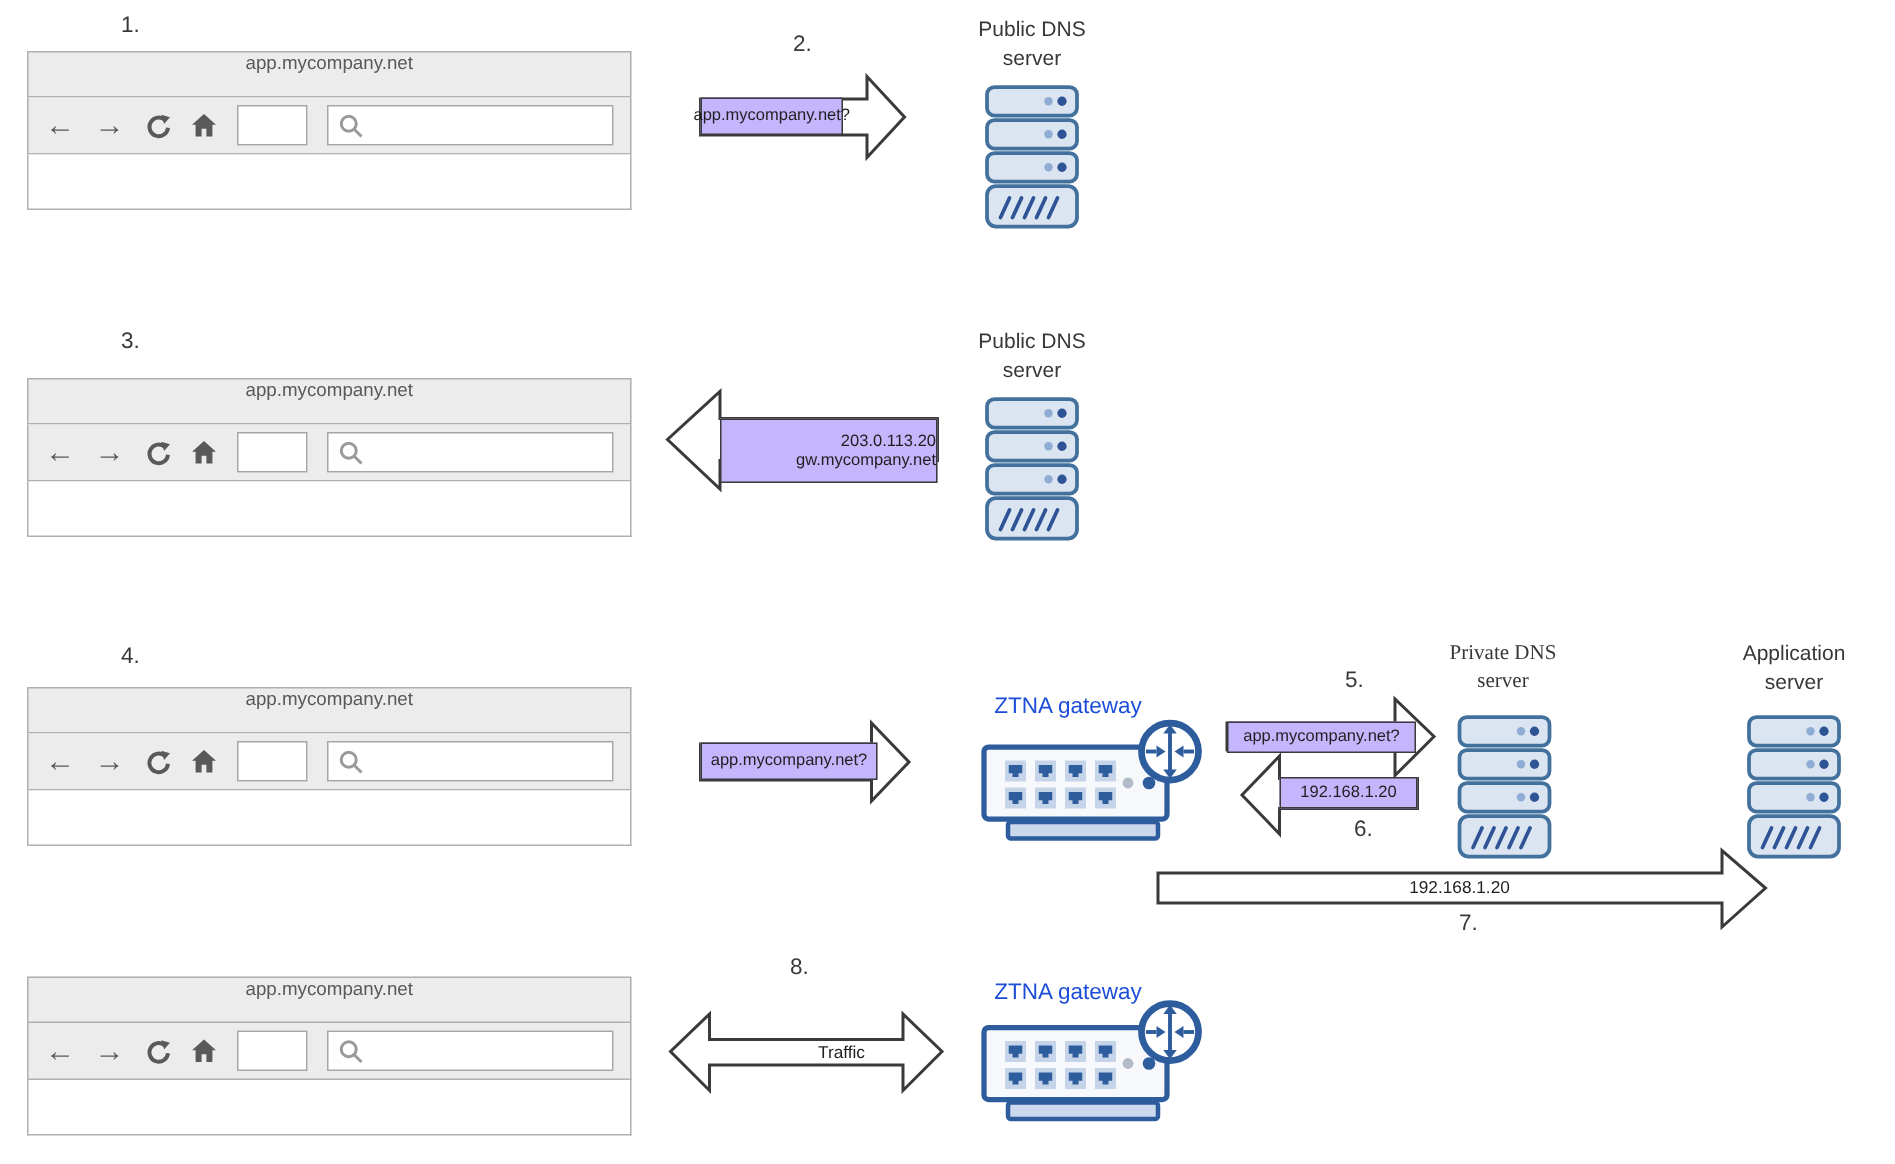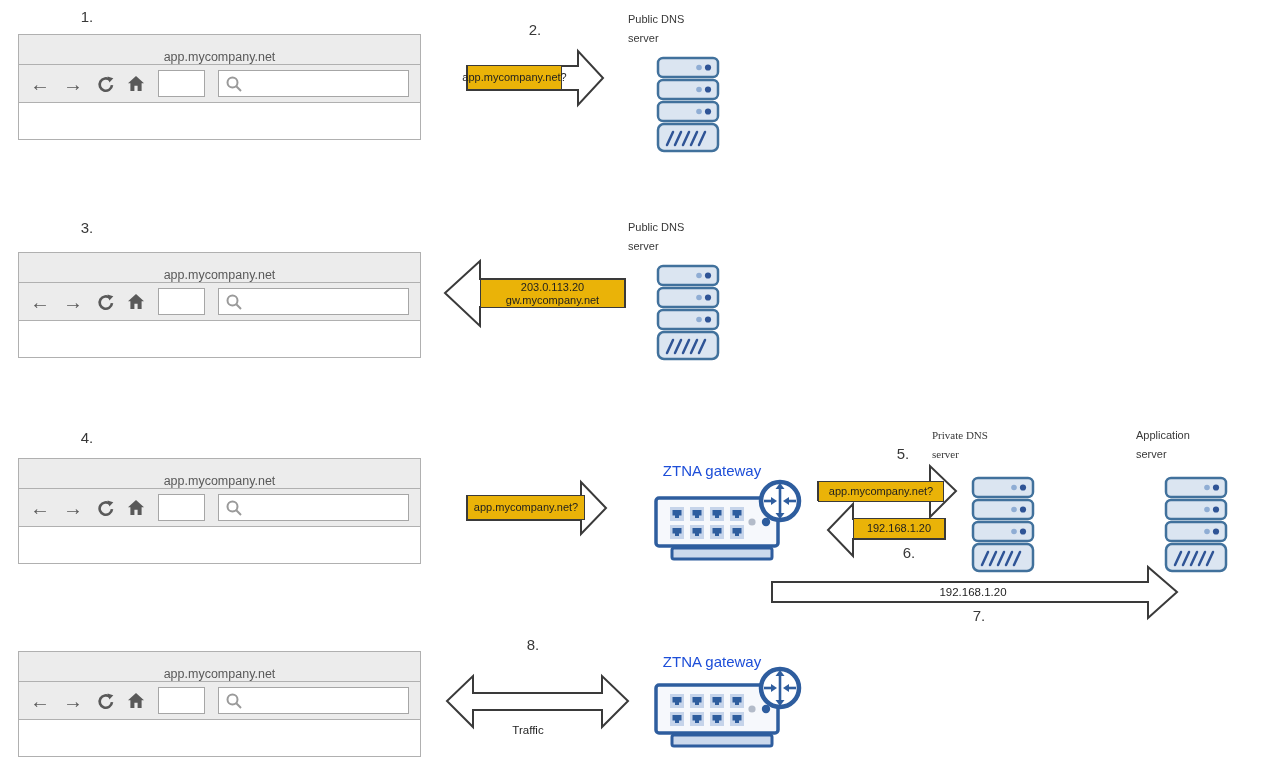--- a/index.html
+++ b/index.html
@@ -6,42 +6,42 @@
   html,body { background:#ffffff; }
   .canvas {
     position:relative; width:1263px; height:776px; background:#ffffff;
     font-family:"Liberation Sans", sans-serif; overflow:hidden;
   }
 
   
   .browser { position:absolute; left:18px; width:403px; height:106px; background:#fff; }
   .b-title {
     height:31px; background:#ececec; border:1px solid #b0b0b0;
-    display:flex; align-items:flex-end; justify-content:center;
+    display:flex; align-items:flex-start; justify-content:center;
     color:#595959; font-size:12.5px;
   }
   .b-toolbar {
     height:38px; background:#ececec; border:1px solid #b0b0b0; border-top:none;
     display:flex; align-items:center; gap:13px; padding:0 11px;
   }
   .b-content { height:37px; background:#fff; border:1px solid #b0b0b0; border-top:none; }
   .nav-ic { color:#595959; font-size:20px; font-weight:600; line-height:1; cursor:default; }
   .mini-box { width:47px; height:27px; background:#fff; border:1px solid #a6a6a6; }
   .search-box {
     flex:1; height:27px; background:#fff; border:1px solid #a6a6a6;
     display:flex; align-items:center; padding-left:6px;
   }
 
   
   .step { position:absolute; font-size:15px; color:#383838; width:30px; text-align:center; }
-  .hdr  { position:absolute; font-size:11px; line-height:19px; color:#383838; text-align:left; }
+  .hdr  { position:absolute; font-size:14px; line-height:19px; color:#383838; text-align:center; }
   .hdr-gw { position:absolute; font-size:15px; color:#1d4ed8; text-align:center; width:132px; }
 
   .msgbox {
-    position:absolute; background:#eab308; border:1px solid #3a3a3a;
+    position:absolute; background:#c4b5fd; border:1px solid #3a3a3a;
     display:flex; flex-direction:column; align-items:center; justify-content:center;
     font-size:11px; color:#1f1f1f; line-height:13px; text-align:center;
   }
   .msgplain {
     position:absolute; background:transparent; border:none;
     display:flex; align-items:center; justify-content:center;
     font-size:11.5px; color:#1f1f1f; text-align:center;
   }
 
   svg { display:block; }
@@ -145,29 +145,29 @@
     <div>server</div>
   </div>
   <div class="hdr" style="left:1136px; top:426px; width:120px;">
     <div>Application</div>
     <div>server</div>
   </div>
   <div class="hdr-gw" style="left:646px; top:462px;">ZTNA gateway</div>
   <div class="hdr-gw" style="left:646px; top:653px;">ZTNA gateway</div>
 
   <div class="msgbox" style="left:467px; top:65px; width:95px; height:25px;">app.mycompany.net?</div>
-  <div class="msgbox" style="left:480px; top:279px; width:145px; height:29px;">
+  <div class="msgbox" style="left:480px; top:279px; width:145px; height:43px;align-items:flex-end;">
     <div>203.0.113.20</div>
     <div>gw.mycompany.net</div>
   </div>
   <div class="msgbox" style="left:467px; top:495px; width:118px; height:25px;">app.mycompany.net?</div>
   <div class="msgbox" style="left:818px; top:481px; width:126px; height:21px;">app.mycompany.net?</div>
   <div class="msgbox" style="left:853px; top:518px; width:92px; height:21px;">192.168.1.20</div>
   <div class="msgplain" style="left:873px; top:583px; width:200px; height:18px;">192.168.1.20</div>
-  <div class="msgplain" style="left:478px; top:693px; width:100px; height:17px;margin-top:28px;">Traffic</div>
+  <div class="msgplain" style="left:511px; top:693px; width:100px; height:17px;">Traffic</div>
 
   <div class="browser" style="top:34px;">
     <div class="b-title">
       <span>app.mycompany.net</span>
     </div>
     <div class="b-toolbar">
       <span class="nav-ic">←</span>
       <span class="nav-ic">→</span>
       <span>
         <svg width="18" height="18" viewBox="0 0 18 18">

